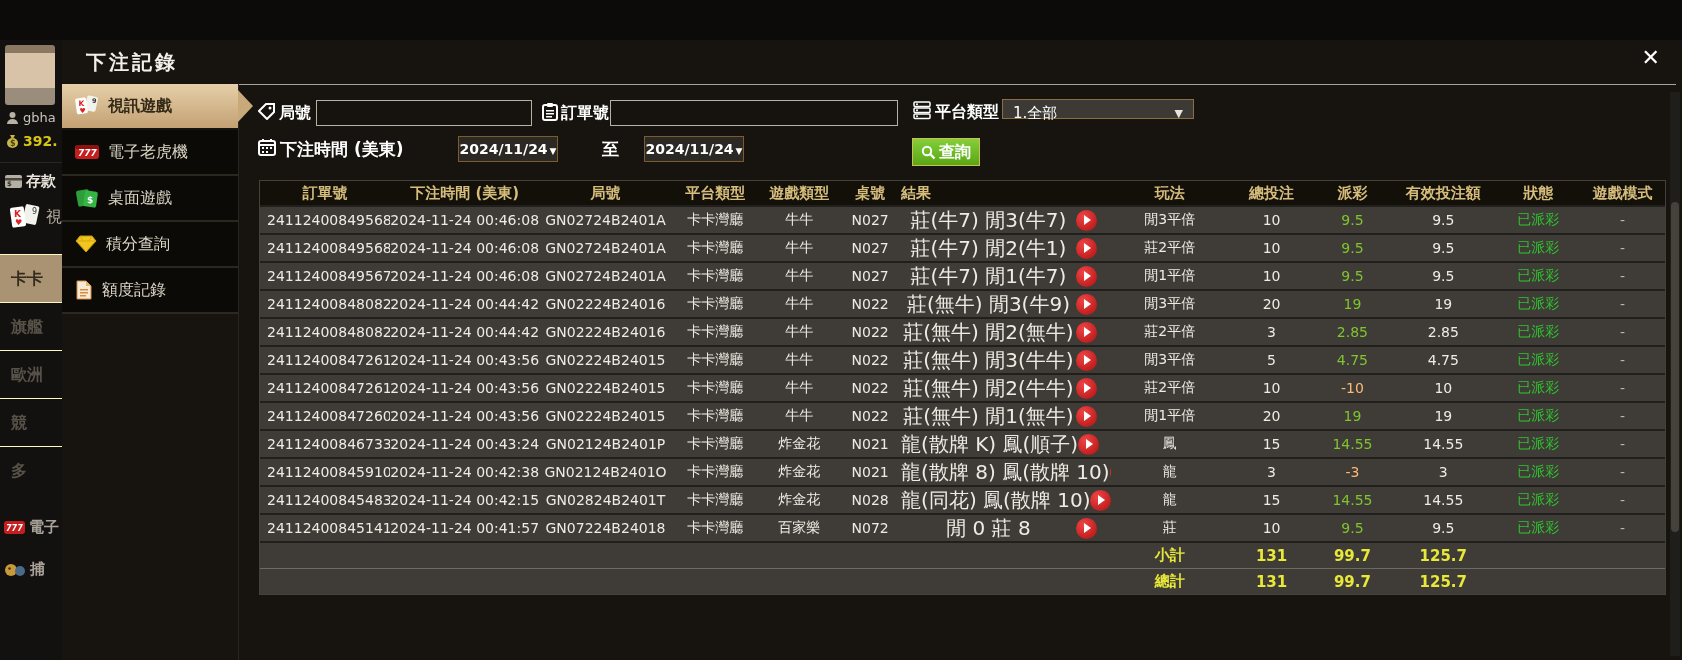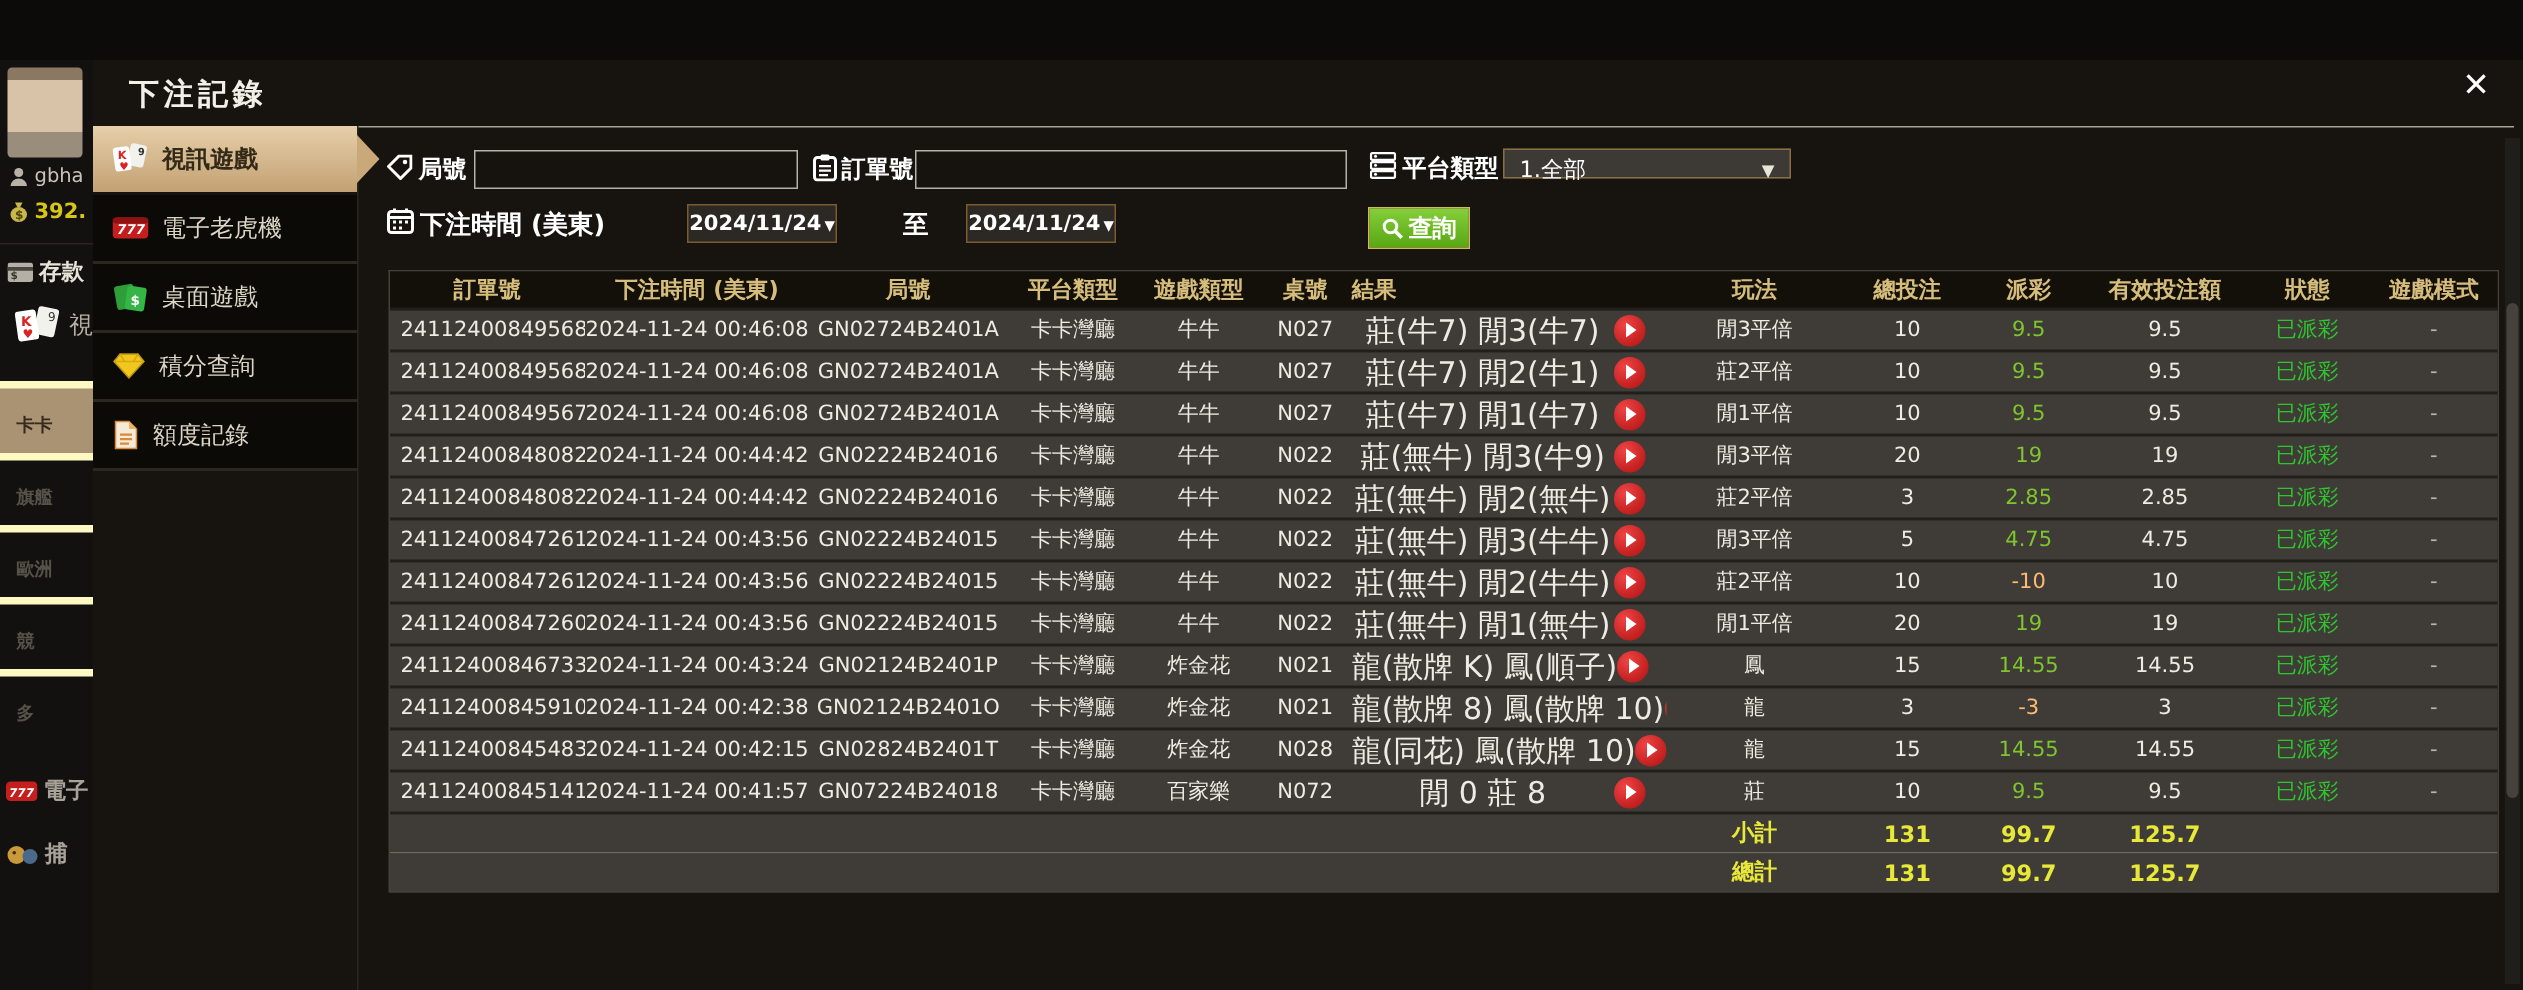--- a/index.html
+++ b/index.html
@@ -41,22 +41,22 @@
   #leftstrip { position:absolute; left:0; top:40px; width:62px; height:620px; background:#131110; overflow:hidden; }
   #avatar { position:absolute; left:5px; top:5px; width:50px; height:60px; border-radius:3px;
     background:linear-gradient(180deg,#8a7862 0 14%, #d9c3a8 14% 72%, #9a8d7c 72%); }
   .strip-row { position:absolute; display:flex; align-items:center; gap:4px; }
   .strip-user { left:6px; top:70px; color:#c9c3b8; font-size:13px; }
   .strip-bal  { left:6px; top:93px; color:#d8c614; font-weight:bold; font-size:14px; }
   .strip-div  { position:absolute; left:0; top:122px; width:62px; height:1px; background:#2a261f; }
   .strip-dep  { left:5px; top:132px; color:#e8e4da; font-weight:bold; font-size:15px; }
   .strip-cards{ left:8px; top:163px; color:#b8b2a6; font-size:16px; }
   #strip-nav { position:absolute; left:0; top:214px; width:62px; }
-  .strip-nav-item { height:48px; line-height:48px; padding-left:11px; font-size:12px; font-weight:bold;
-    color:#575248; border-top:5px solid #fef9c3; white-space:nowrap; overflow:hidden; }
+  .strip-nav-item { height:48px; line-height:48px; padding-left:11px; font-size:16px; font-weight:bold;
+    color:#575248; border-top:1px solid #fef9c3; white-space:nowrap; overflow:hidden; }
   .strip-nav-item.active { background:#aa9372; color:#342b1e; }
   .strip-low { left:4px; top:478px; color:#a8a299; font-size:15px; font-weight:bold; }
   .strip-fish { left:4px; top:520px; color:#a8a299; font-size:15px; font-weight:bold; }
   
   #modal { position:absolute; left:62px; top:40px; width:1620px; height:620px; background:#17140f; }
   #modal-title { position:absolute; left:24px; top:9px; font-size:20px; color:#f2efe9; letter-spacing:3px; font-weight:bold; }
   #modal-close { position:absolute; right:22px; top:7px; font-size:22px; color:#fff; cursor:pointer; line-height:1; }
   #title-divider { position:absolute; left:176px; top:44px; right:6px; height:1px; background:#a9a49a; }
   #sidebar-rail { position:absolute; left:176px; top:44px; bottom:0; width:1px; background:#2a261f; }
   #modal-sidebar { position:absolute; left:0; top:44px; width:176px; }

